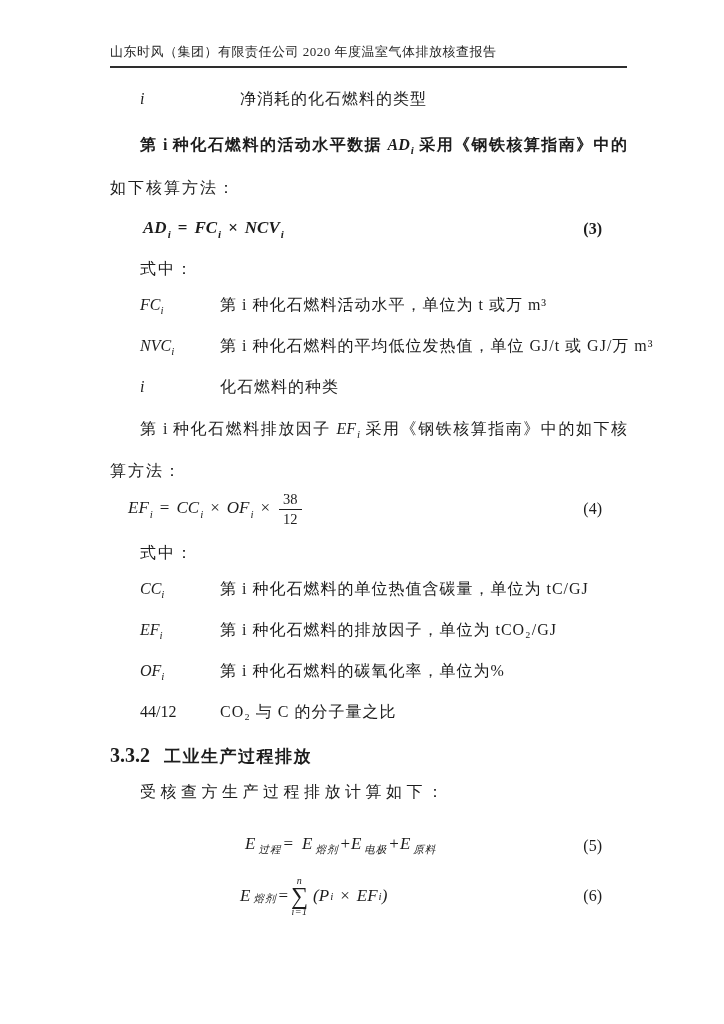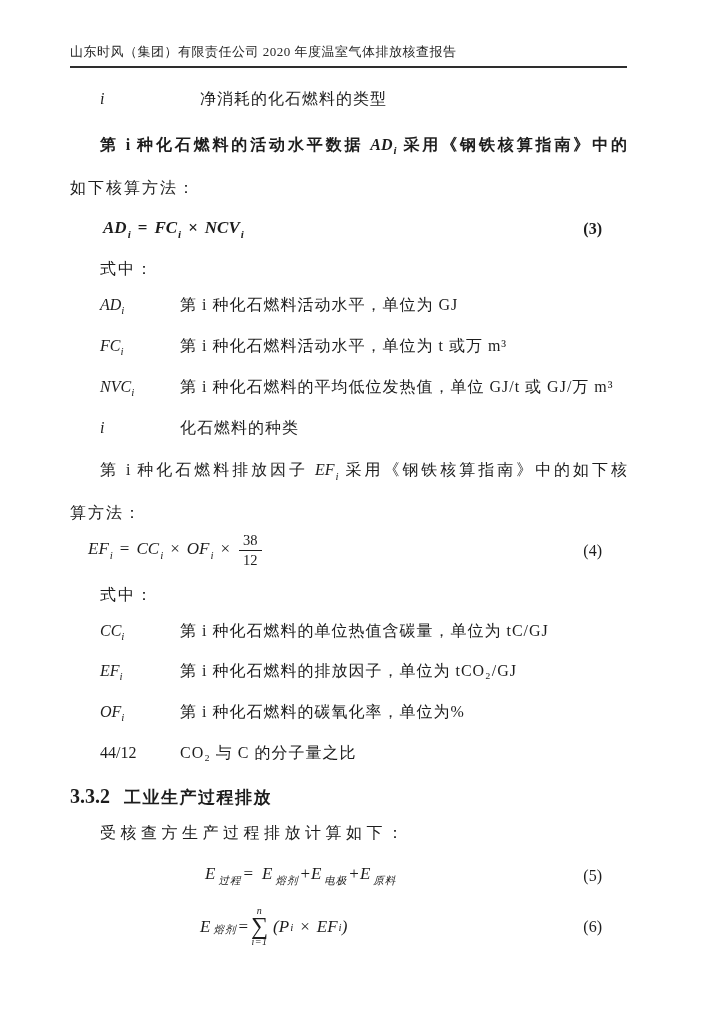--- a/index.html
+++ b/index.html
@@ -5,21 +5,21 @@
   * { margin:0; padding:0; box-sizing:border-box; }
   html, body { width:724px; height:1024px; background:#ffffff; }
   body {
     font-family:"Liberation Serif","DejaVu Serif",serif;
     color:#1d1d1d;
     position:relative;
     overflow:hidden;
   }
   .page {
     width:724px; height:1024px;
-    padding:42px 97px 0 70px;
+    padding:42px 97px 0 110px;
     overflow:hidden;
   }
 
   
   .hdr { border-bottom:2px solid #2e2e2e; padding-bottom:5px; }
   .hdr-text { font-size:13px; letter-spacing:0.5px; color:#262626; }
 
   
   .row { display:flex; font-size:16px; line-height:18px; }
   .intro { margin-top:22px; margin-left:30px; }
@@ -45,21 +45,21 @@
   .eq { white-space:nowrap; }
   .eq .v { font-style:italic; }
   .msub { font-size:11px; font-style:italic; margin-left:1px; }
   .op { font-style:normal; margin:0 7px; }
   .eq-num { font-size:16px; font-style:normal; margin-right:25px; flex:none; }
 
   .eqr3 { margin-top:21px;font-weight:bold; }
   .eqr3 .eq { margin-left:33px; }
   .eqr4 { margin-top:8px; min-height:42px; }
   .eqr4 .eq { margin-left:18px; }
-  .eqr5 { margin-top:22px; }
+  .eqr5 { margin-top:33px; }
   .eqr5 .eq { margin-left:135px; }
   .eqr6 { margin-top:16px; min-height:46px; }
   .eqr6 .eq { margin-left:130px; display:inline-flex; align-items:center; }
 
   .frac { display:inline-block; text-align:center; vertical-align:middle;
           font-size:14.5px; font-style:normal; line-height:1.15; margin-left:2px; }
   .frac .fn { display:block; border-bottom:1.3px solid #1d1d1d; padding:0 4px 1px; }
   .frac .fd { display:block; padding-top:1px; }
 
   .csub { font-size:10.5px; font-style:italic; letter-spacing:1px; margin:6px 1px 0 3px; }
@@ -98,24 +98,20 @@
   <p class="para jline p1l1"><span>第 i 种化石燃料的活动水平数据 </span><i class="v">AD</i><sub class="msub">i</sub><span> 采用《钢铁核算指南》中的</span></p>
   <p class="para p1l2">如下核算方法：</p>
 
   <div class="eq-row eqr3">
     <span class="eq"><i class="v">AD</i><sub class="msub">i</sub><span class="op">=</span><i class="v">FC</i><sub class="msub">i</sub><span class="op">×</span><i class="v">NCV</i><sub class="msub">i</sub></span>
     <span class="eq-num">(3)</span>
   </div>
 
   <p class="para where">式中：</p>
 
-  <div class="row defrow">
-    <span class="term it"><span>AD</span><sub>i</sub></span>
-    <span class="def">第 i 种化石燃料活动水平，单位为 GJ</span>
-  </div>
   <div class="row defrow">
     <span class="term it"><span>FC</span><sub>i</sub></span>
     <span class="def">第 i 种化石燃料活动水平，单位为 t 或万 m³</span>
   </div>
   <div class="row defrow">
     <span class="term it"><span>NVC</span><sub>i</sub></span>
     <span class="def">第 i 种化石燃料的平均低位发热值，单位 GJ/t 或 GJ/万 m³</span>
   </div>
   <div class="row defrow">
     <span class="term it"><span>i</span><sub></sub></span>

